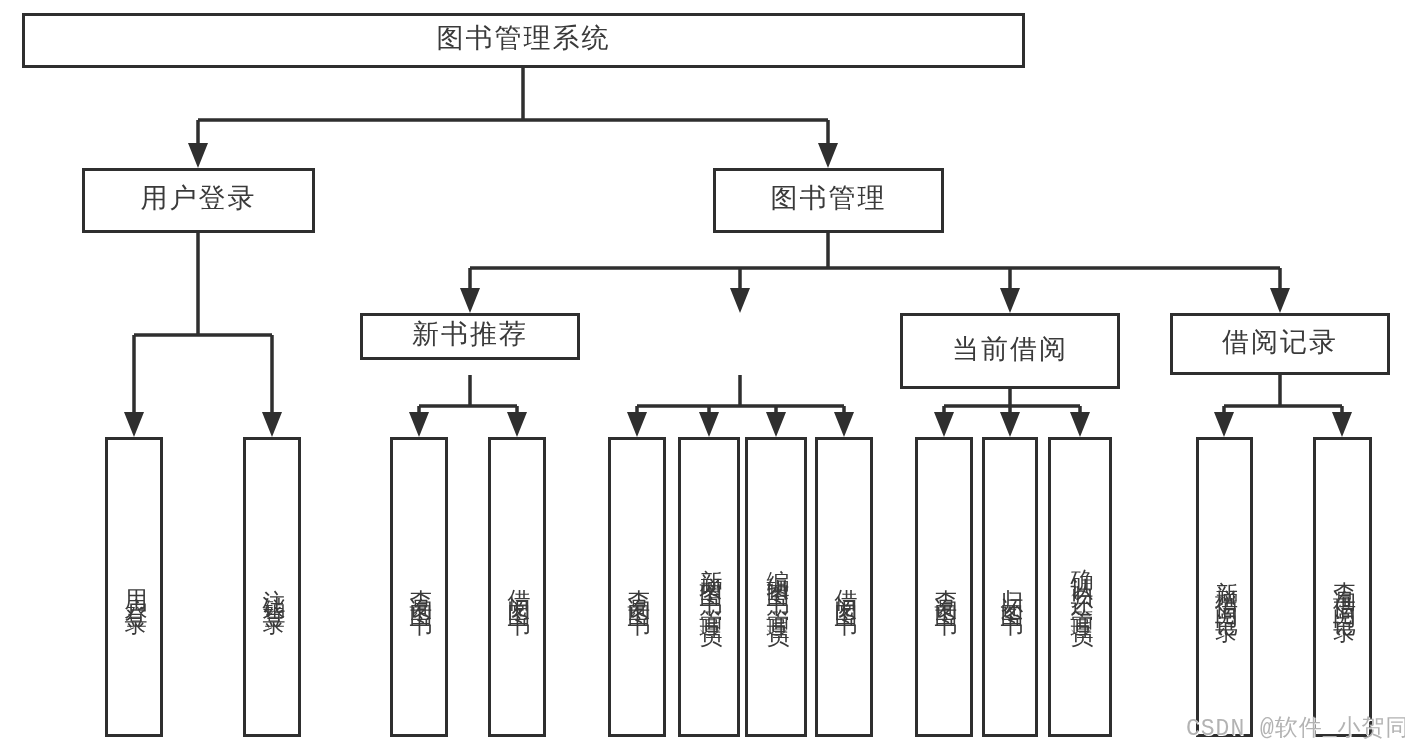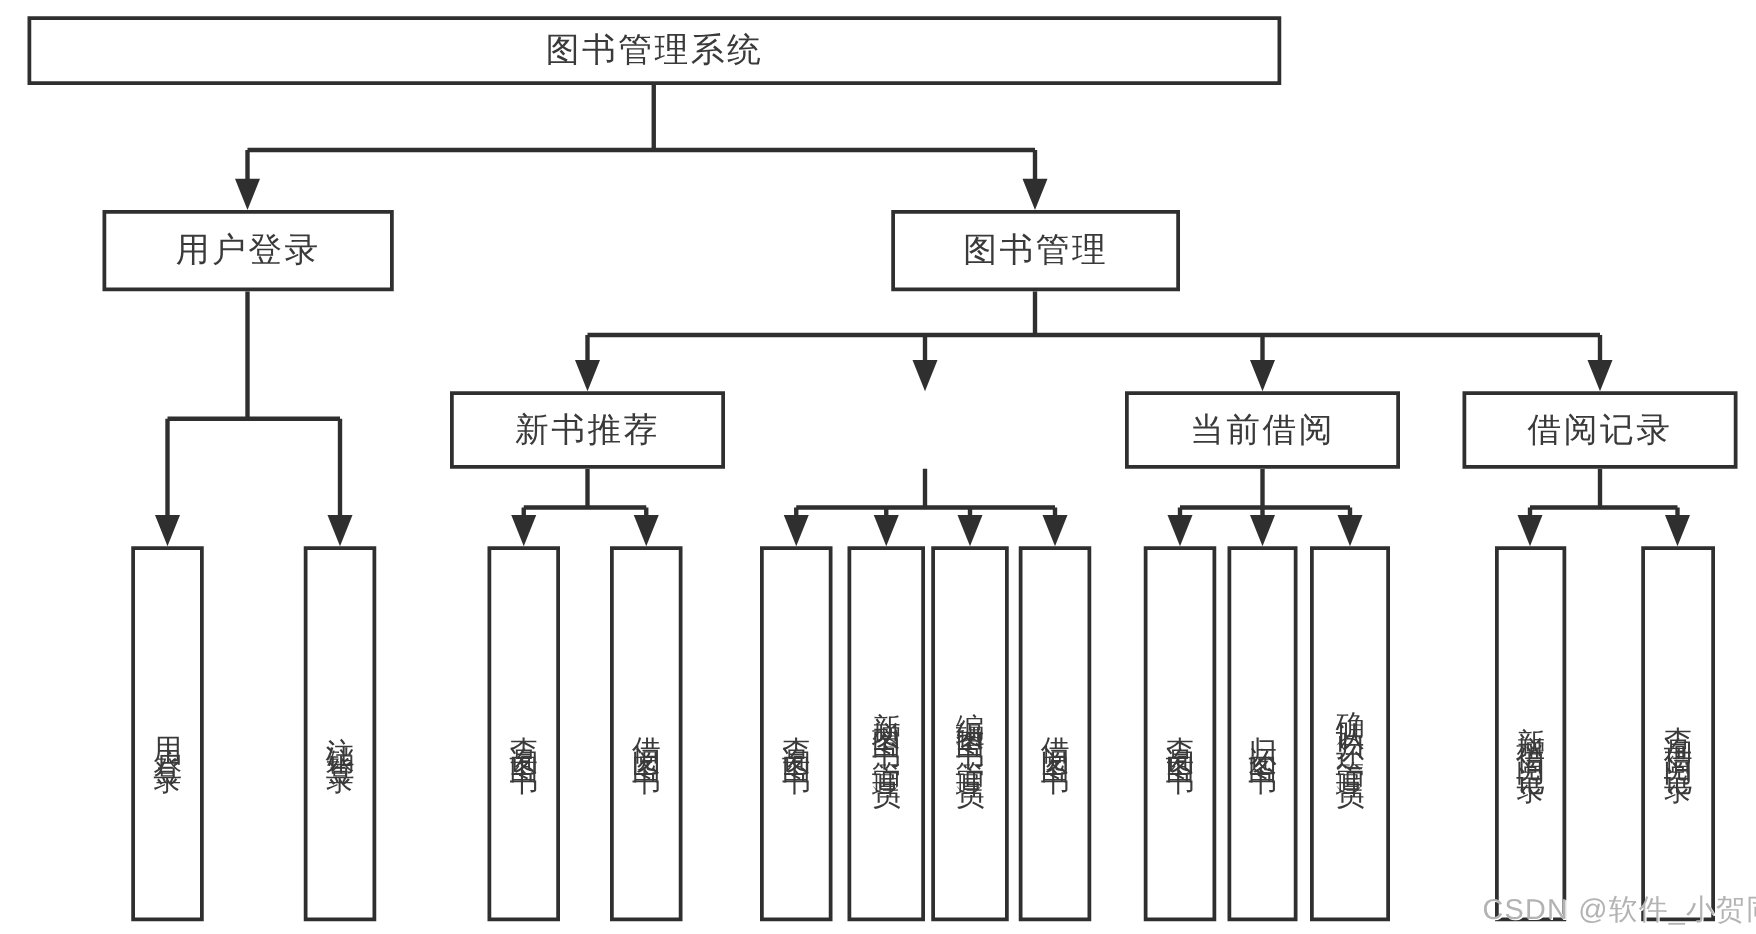--- a/index.html
+++ b/index.html
@@ -1,21 +1,21 @@
 <!DOCTYPE html>
 <html><head>
 <meta charset="utf-8">
 <style>
   html, body { margin: 0; padding: 0; background: #ffffff; }
   .stage {
     position: relative;
     width: 1405px;
     height: 747px;
     background: #ffffff;
-    font-family: Liberation Sans, sans-serif;
+    font-family: Liberation Mono, monospace;
     overflow: hidden;
   }
   .connectors {
     position: absolute;
     left: 0; top: 0;
     width: 1405px; height: 747px;
   }
   .node {
     position: absolute;
     box-sizing: border-box;
@@ -96,24 +96,24 @@
     <span>图书管理系统</span>
   </div>
 
   <div class="node hbox" style="left:82px; top:168px; width:233px; height:65px;">
     <span>用户登录</span>
   </div>
   <div class="node hbox" style="left:713px; top:168px; width:231px; height:65px;justify-content:center;">
     <span>图书管理</span>
   </div>
 
-  <div class="node hbox" style="left:360px; top:313px; width:220px; height:62px;">
+  <div class="node hbox" style="left:360px; top:313px; width:220px; height:47px;">
     <span>新书推荐</span>
   </div>
-  <div class="node hbox" style="left:900px; top:313px; width:220px; height:62px;">
+  <div class="node hbox" style="left:900px; top:313px; width:220px; height:76px;">
     <span>当前借阅</span>
   </div>
   <div class="node hbox" style="left:1170px; top:313px; width:220px; height:62px;">
     <span>借阅记录</span>
   </div>
 
   <div class="node vbox" style="left:105px; top:437px; width:58px; height:300px;">
     <span class="vtext">用户登录</span>
   </div>
   <div class="node vbox" style="left:243px; top:437px; width:58px; height:300px;">

